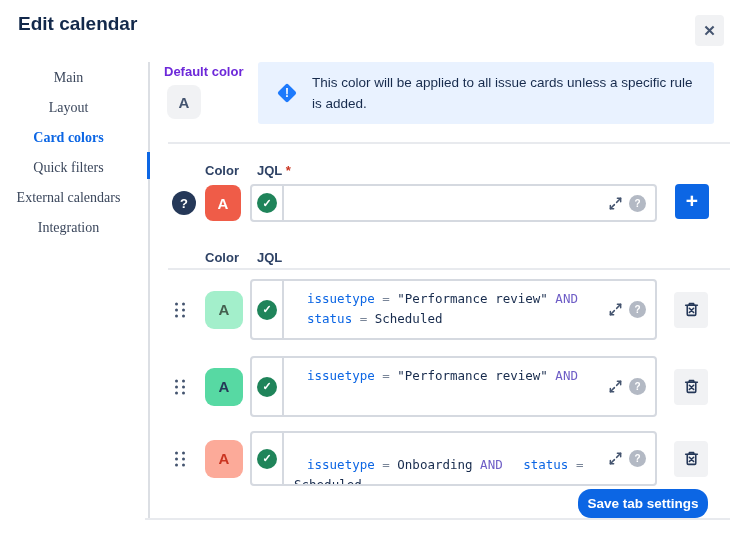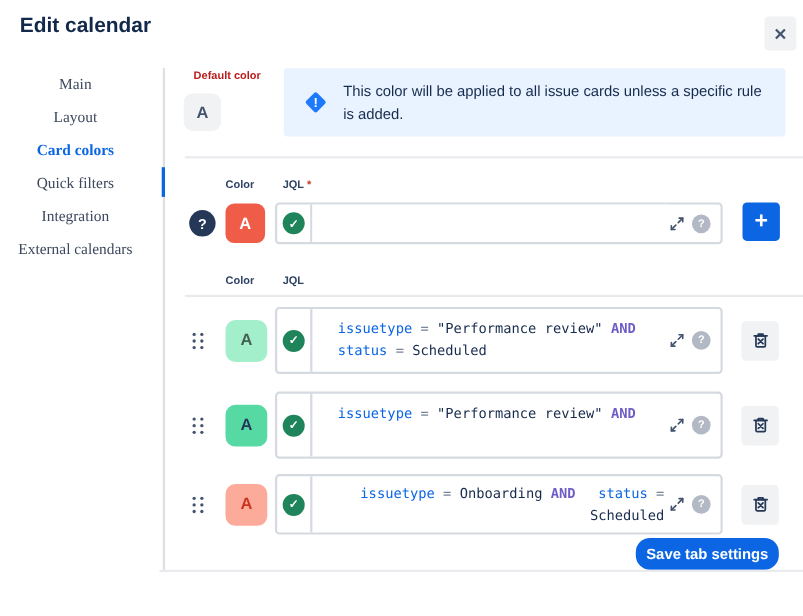--- a/index.html
+++ b/index.html
@@ -18,94 +18,94 @@
   .close-btn{position:absolute;left:695px;top:15px;width:29px;height:31px;border:none;border-radius:4px;
     background:var(--btn-gray-bg);color:var(--text-secondary);font-size:15px;font-weight:bold;cursor:pointer;
     display:flex;align-items:center;justify-content:center;}
 
   .sidebar{position:absolute;left:0;top:63px;width:137px;}
   .side-item{height:30px;line-height:30px;text-align:center;font-size:14px;color:#3B475C;cursor:pointer;font-family:Liberation Serif, serif;}
   .side-item.active{color:var(--accent-blue);font-weight:bold;}
   .vdivider{position:absolute;left:148px;top:62px;width:2px;height:456px;background:var(--divider);}
   .active-indicator{position:absolute;left:147px;top:152px;width:3px;height:27px;background:var(--accent-blue);}
 
-  .default-label{position:absolute;left:176px;top:64px;font-size:10px;font-weight:bold;color:#b91c1c;}
+  .default-label{position:absolute;left:164px;top:64px;font-size:13px;font-weight:bold;color:#6d28d9;}
   .chip{display:flex;align-items:center;justify-content:center;border-radius:8px;font-weight:bold;}
   .default-chip{position:absolute;left:167px;top:85px;width:34px;height:34px;background:var(--btn-gray-bg);
     color:var(--text-secondary);font-size:15px;}
 
   .banner{position:absolute;left:258px;top:62px;width:456px;height:62px;background:var(--banner-bg);
     border-radius:3px;padding:10px 18px 10px 54px;font-size:13.5px;line-height:21px;color:var(--text-primary);}
   .banner-icon{position:absolute;left:20px;top:22px;width:18px;height:18px;}
   .banner-icon .diamond{position:absolute;inset:2px;background:var(--banner-icon);transform:rotate(45deg);border-radius:2px;}
   .banner-icon .mark{position:absolute;inset:0;display:flex;align-items:center;justify-content:center;
     color:#fff;font-size:12px;font-weight:bold;}
 
   .hdivider{position:absolute;left:168px;height:2px;background:#E8EAEE;right:0;}
-  .col-label{position:absolute;font-size:10px;font-weight:bold;color:#2E4265;}
+  .col-label{position:absolute;font-size:13px;font-weight:bold;color:#2E4265;}
   .req{color:var(--required-red);}
 
   .help-dark{position:absolute;left:172px;top:191px;width:24px;height:24px;border-radius:50%;
     background:var(--navy-circle);color:#fff;font-size:13px;font-weight:bold;
     display:flex;align-items:center;justify-content:center;cursor:pointer;}
   .new-chip{position:absolute;left:205px;top:185px;width:36px;height:36px;background:#EF5C48;color:#fff;font-size:15px;}
 
   .jql-field{position:absolute;background:#fff;border:2px solid var(--field-border);border-radius:4px;
     display:flex;align-items:stretch;}
   .check-cell{width:32px;border-right:2px solid var(--field-border);display:flex;align-items:center;justify-content:center;flex:none;}
   .check-circle{width:20px;height:20px;border-radius:50%;background:var(--success-green);color:#fff;
     display:flex;align-items:center;justify-content:center;font-size:11px;font-weight:bold;}
   .code-area{flex:1;padding:8px 4px 8px 10px;overflow:hidden;}
   .code-line{font-family:"DejaVu Sans Mono",monospace;font-size:12.5px;line-height:20px;white-space:pre;color:var(--text-primary);}
   .tok-field{color:var(--jql-field);margin-left:13px;}
   .tok-op{color:var(--jql-op);}
-  .tok-keyword{color:var(--jql-keyword);font-weight:bold;}
+  .tok-keyword{color:var(--jql-keyword);}
   .tok-value{color:var(--text-primary);}
   .field-icons{flex:none;display:flex;align-items:center;gap:6px;padding-right:9px;}
   .expand-ic{width:15px;height:15px;cursor:pointer;}
   .help-gray{width:17px;height:17px;border-radius:50%;background:var(--gray-help);color:#fff;font-size:10px;
     font-weight:bold;display:flex;align-items:center;justify-content:center;cursor:pointer;}
   .jql-input{border:none;outline:none;flex:1;font-family:"DejaVu Sans Mono",monospace;font-size:12.5px;padding:0 8px;min-width:0;}
 
   .new-field{left:250px;top:184px;width:407px;height:38px;}
   .add-btn{position:absolute;left:675px;top:184px;width:34px;height:35px;border:none;border-radius:4px;
     background:var(--accent-blue);color:#fff;font-size:21px;font-weight:bold;cursor:pointer;
     display:flex;align-items:center;justify-content:center;padding-bottom:2px;}
 
   .rule-row{position:absolute;left:168px;right:0;height:61px;}
   .rule-row .drag{position:absolute;left:7px;top:50%;transform:translateY(-50%);width:12px;cursor:grab;
     display:grid;grid-template-columns:3px 3px;gap:3px 4px;}
   .rule-row .drag i{width:3px;height:3px;border-radius:50%;background:var(--text-secondary);}
   .rule-row .chip{position:absolute;left:37px;top:50%;transform:translateY(-50%);width:38px;height:38px;border-radius:9px;font-size:15px;}
   .rule-row .jql-field{left:82px;top:0;bottom:0;width:407px;}
   .del-btn{position:absolute;left:506px;top:50%;transform:translateY(-50%);width:34px;height:36px;border:none;
     border-radius:4px;background:var(--btn-gray-bg);cursor:pointer;display:flex;align-items:center;justify-content:center;}
-  .rule-row.compact .code-area{padding-top:6px;padding-bottom:6px;text-align:right;}
+  .rule-row.compact .code-area{padding-top:22px;padding-bottom:6px;}
 
   .save-btn{position:absolute;left:578px;top:489px;width:130px;height:29px;border:none;border-radius:13px;
     background:var(--accent-blue);color:#fff;font-size:13.5px;font-weight:bold;cursor:pointer;}
   .bottom-line{position:absolute;left:145px;right:0;top:518px;height:2px;background:#E8EAEE;}
 </style>
 </head>
 <body>
 
 <div class="stage">
 
   <div class="title">Edit calendar</div>
   <button class="close-btn">
     <span>✕</span>
   </button>
 
   <nav class="sidebar">
     <div class="side-item">Main</div>
     <div class="side-item">Layout</div>
     <div class="side-item active">Card colors</div>
     <div class="side-item">Quick filters</div>
+    <div class="side-item">External calendars</div>
     <div class="side-item">Integration</div>
-    <div class="side-item">External calendars</div>
   </nav>
   <div class="vdivider"></div>
   <div class="active-indicator"></div>
 
   <div class="default-label">Default color</div>
   <div class="chip default-chip">A</div>
 
   <div class="banner">
     <span class="banner-icon">
       <span class="diamond"></span>

